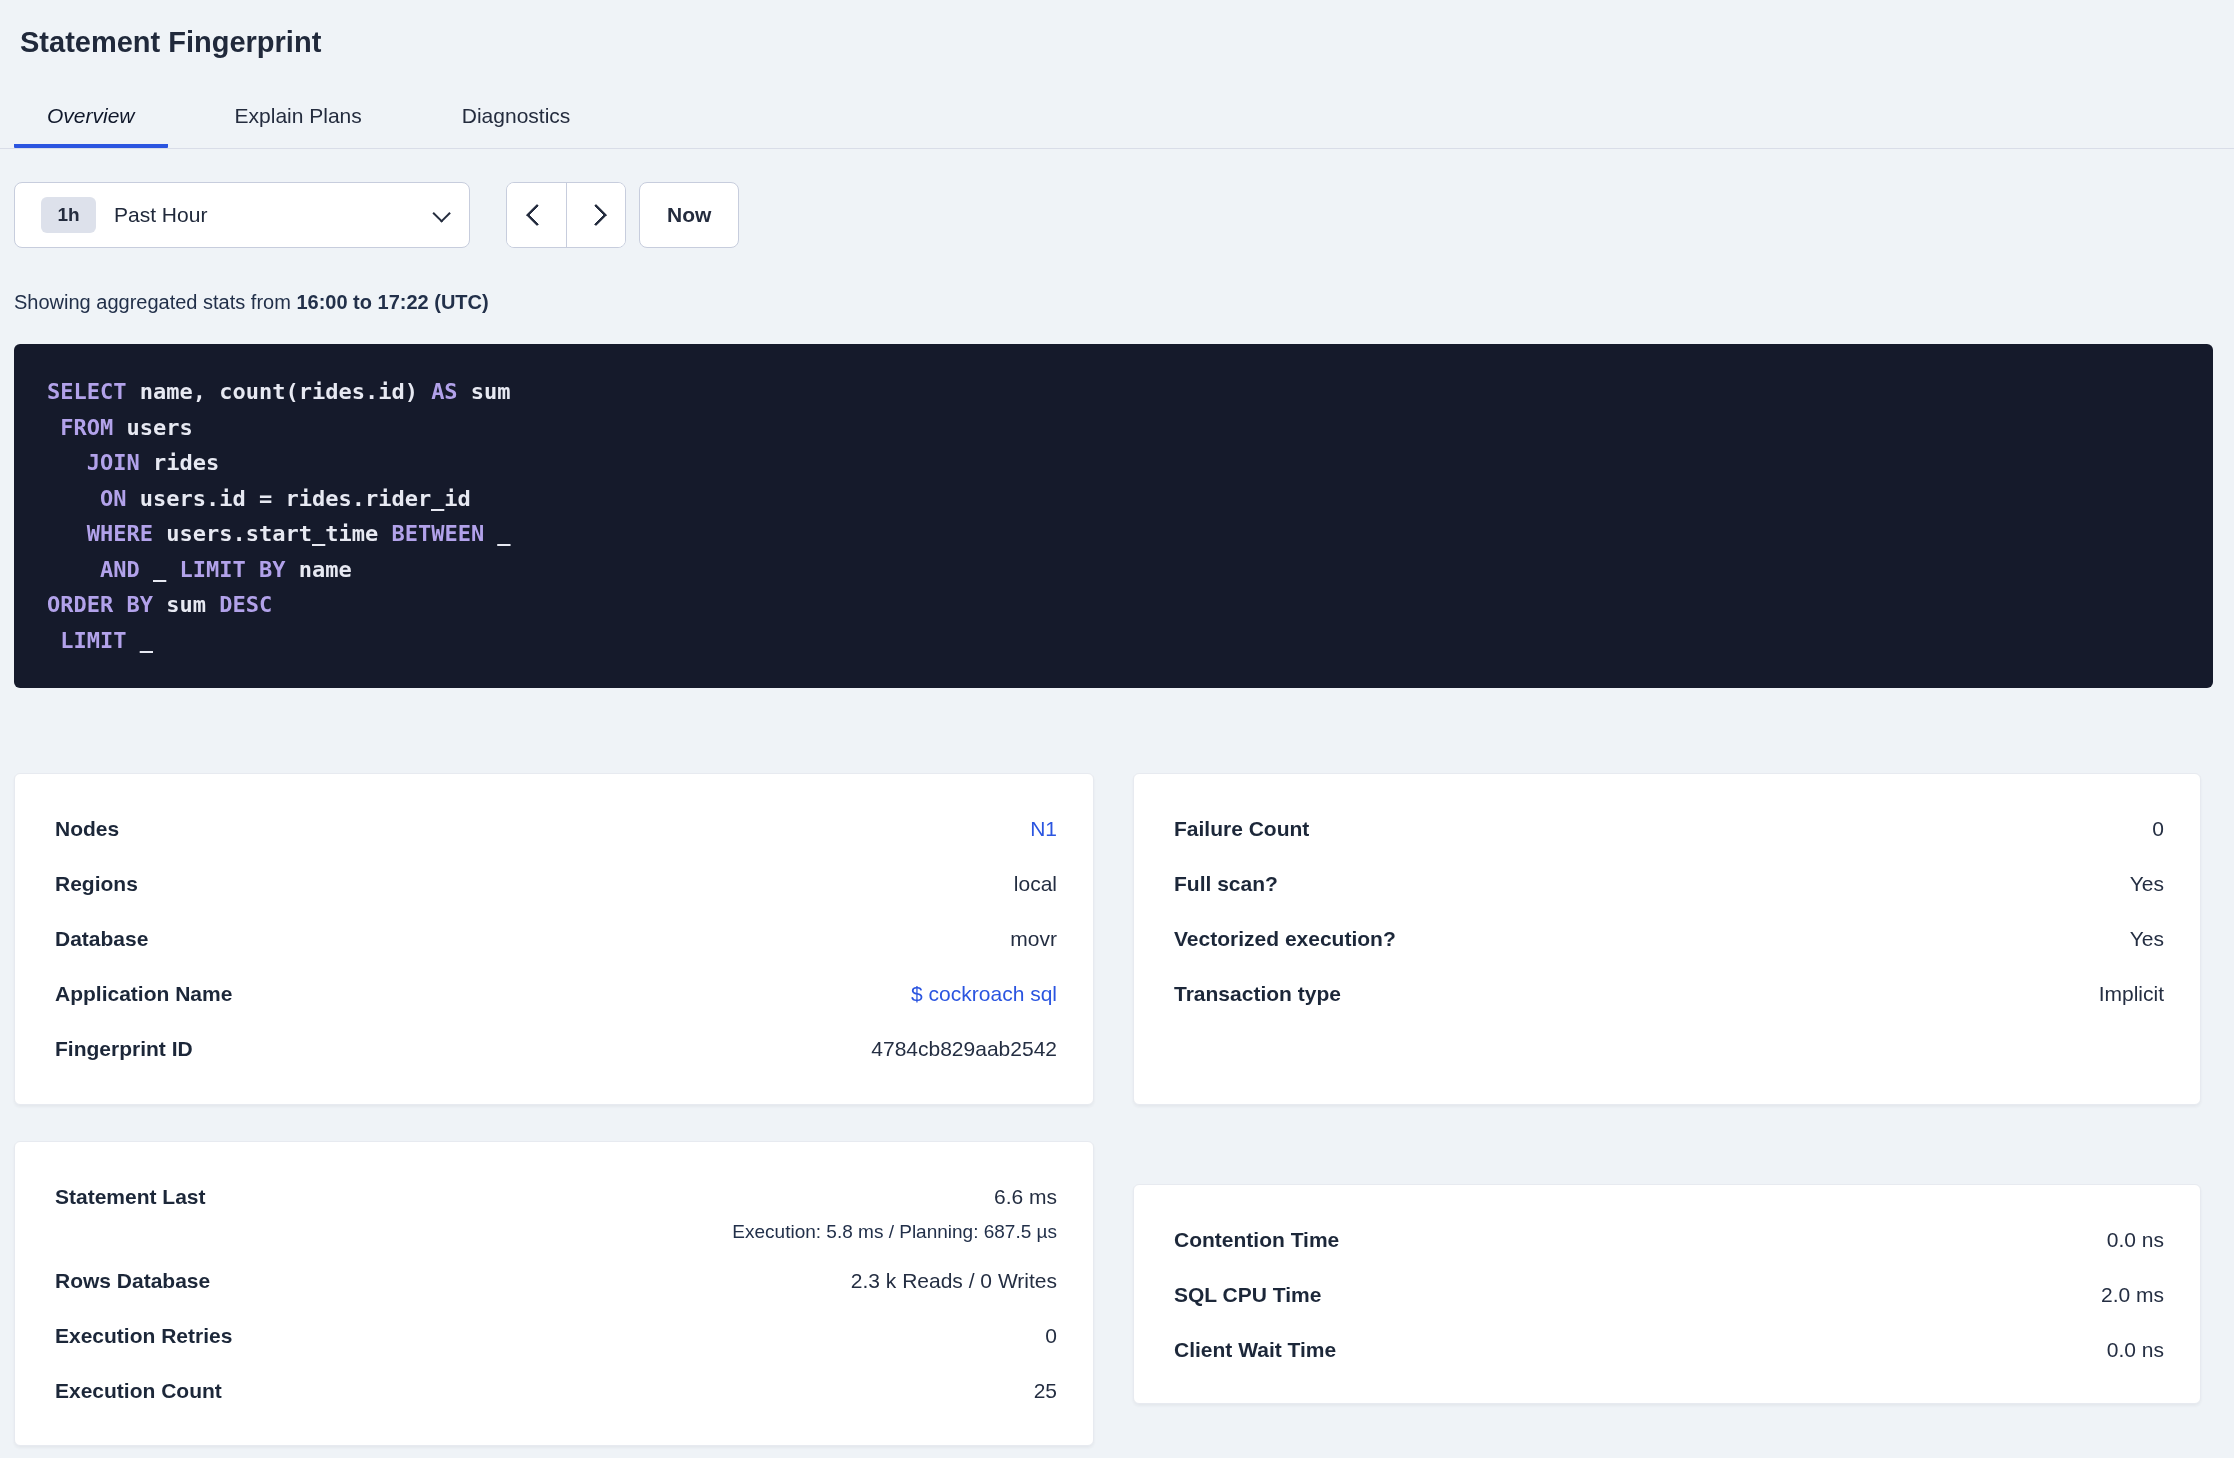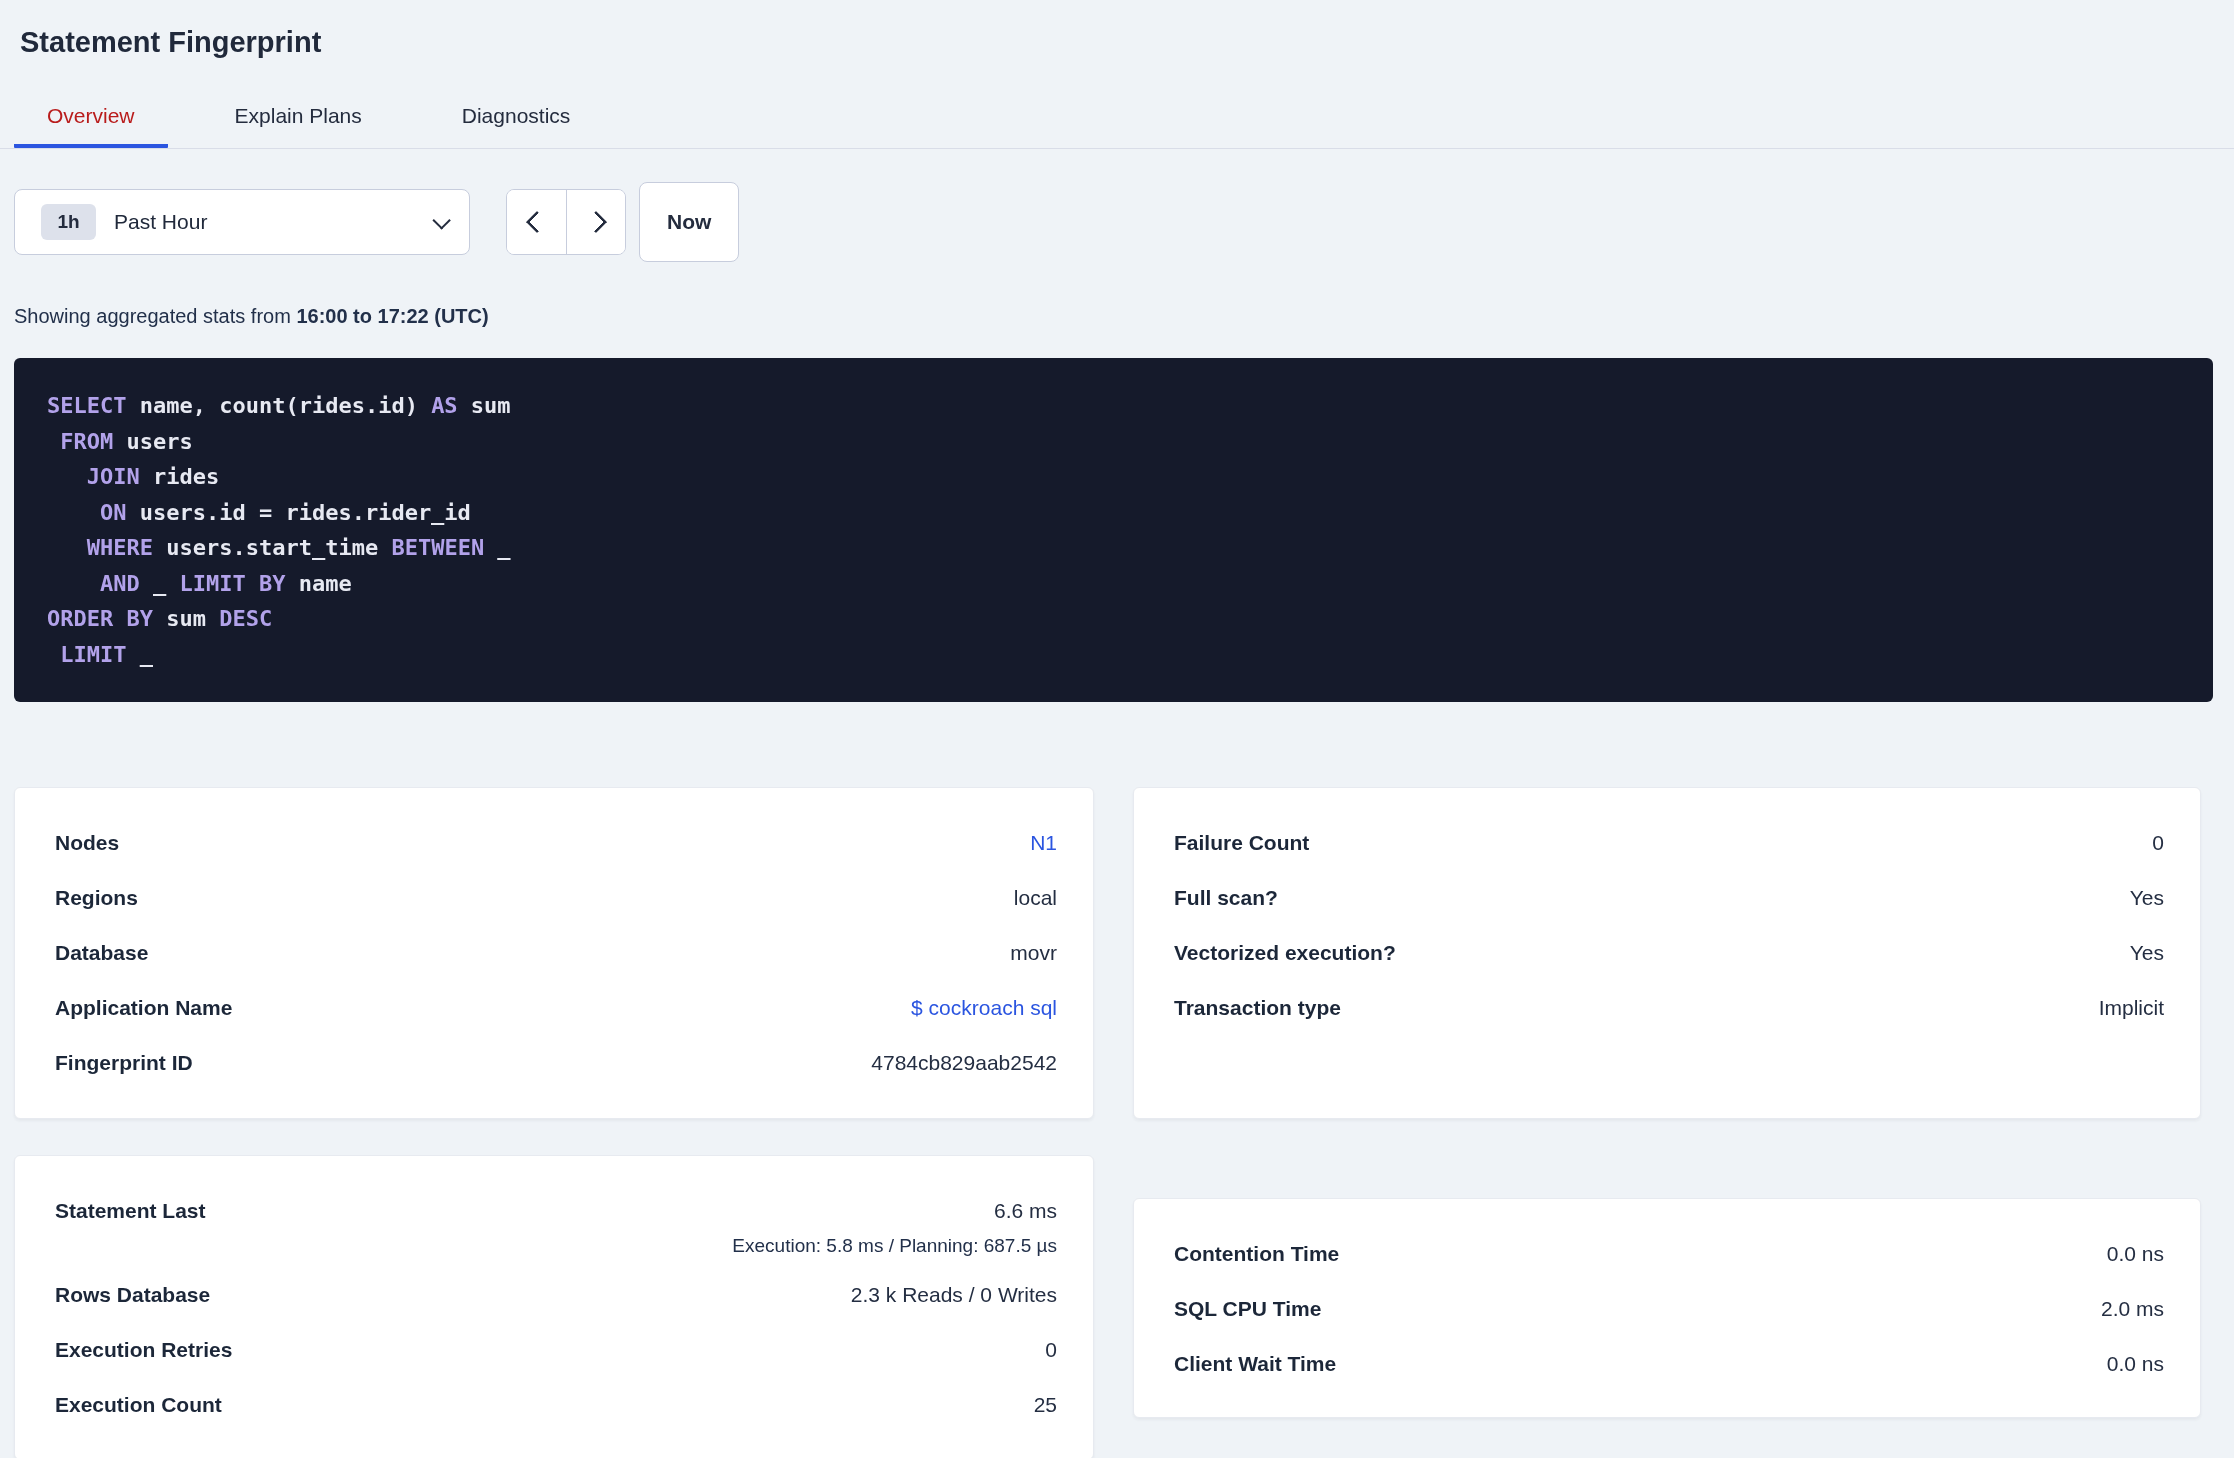--- a/index.html
+++ b/index.html
@@ -25,21 +25,21 @@
     margin-top:42px;padding-left:14px;
     border-bottom:1px solid #d9dde8;
   }
   .tab{
     font-size:21px;line-height:27px;
     padding:0 33px 15px 33px;
     margin-right:34px;
     border-bottom:4px solid transparent;
     color:#242c3e;cursor:pointer;
   }
-  .tab.active{color:#b91c1c;border-bottom-color:#2b55e0;border-radius:0 0 1px 1px;}
+  .tab.active{color:#0f172a;border-bottom-color:#2b55e0;border-radius:0 0 1px 1px;font-style:italic;}
 
   
   .time-row{display:flex;align-items:center;margin:33px 14px 0 14px;}
   .time-dropdown{
     width:456px;height:66px;box-sizing:border-box;
     background:#fff;border:1px solid #c7cddd;border-radius:8px;
     display:flex;align-items:center;
     padding:0 23px 0 26px;cursor:pointer;
   }
   .range-badge{
@@ -68,21 +68,21 @@
     width:13px;height:13px;
     border-left-width:3.5px;border-bottom-width:3.5px;
     transform:rotate(45deg);border-radius:1px;
   }
   .chev-right{
     width:13px;height:13px;
     border-right-width:3.5px;border-top-width:3.5px;
     transform:rotate(45deg);border-radius:1px;
   }
   .now-btn{
-    margin-left:13px;height:80px;box-sizing:border-box;
+    margin-left:13px;height:66px;box-sizing:border-box;
     padding:0 27px;background:#fff;border:1px solid #c7cddd;border-radius:8px;
     font-family:"Liberation Sans",sans-serif;
     font-size:21px;font-weight:600;color:#242c3e;cursor:pointer;
   }
 
   
   .stats-line{
     margin:41px 14px 0 14px;
     font-size:20px;line-height:26px;color:#22304a;
   }

